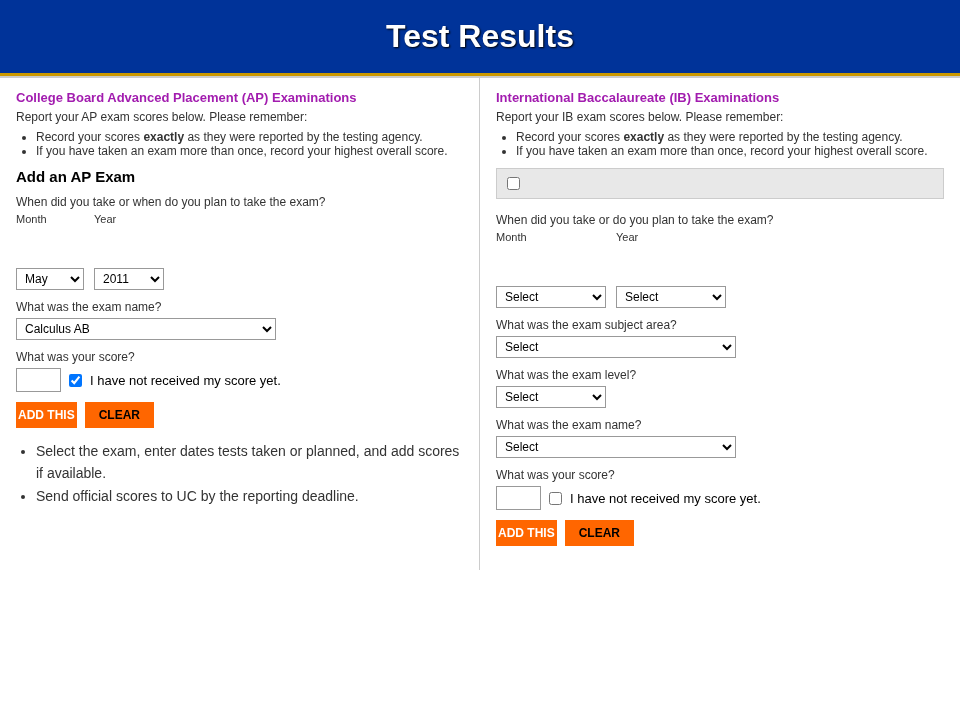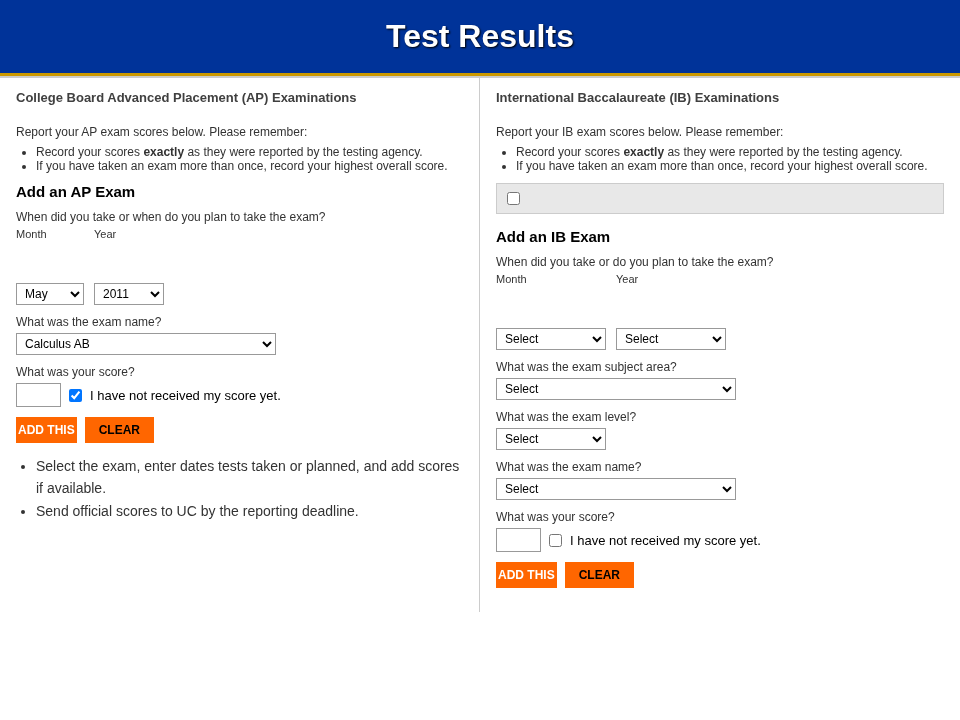--- a/index.html
+++ b/index.html
@@ -29,24 +29,24 @@
       padding: 12px 16px;
       border-right: 1px solid #ccc;
     }
 
     .right-panel {
       width: 480px;
       padding: 12px 16px;
     }
 
     .section-title {
-      color: #404040;
+      color: #a21caf;
       font-size: 13px;
       font-weight: bold;
-      margin-bottom: 20px;
+      margin-bottom: 5px;
     }
 
     .instructions {
       font-size: 12px;
       margin-bottom: 6px;
       color: #333;
     }
 
     .bullet-list {
       list-style: disc;
@@ -268,21 +268,20 @@
     <p class="instructions">Report your IB exam scores below. Please remember:</p>
     <ul class="bullet-list">
       <li>Record your scores <strong>exactly</strong> as they were reported by the testing agency.</li>
       <li>If you have taken an exam more than once, record your highest overall score.</li>
     </ul>
 
     <div class="ib-diploma-row">
       <input type="checkbox" style="">
     </div>
 
-    <div class="add-exam-title">Add an IB Exam</div>
 
     <div class="form-label">When did you take or do you plan to take the exam?</div>
 
     <div class="form-row">
       <div class="form-group">
         <span class="sub-label">Month</span>
         <select class="medium-select">
           <option>Select</option>
           <option>January</option>
           <option>February</option>

